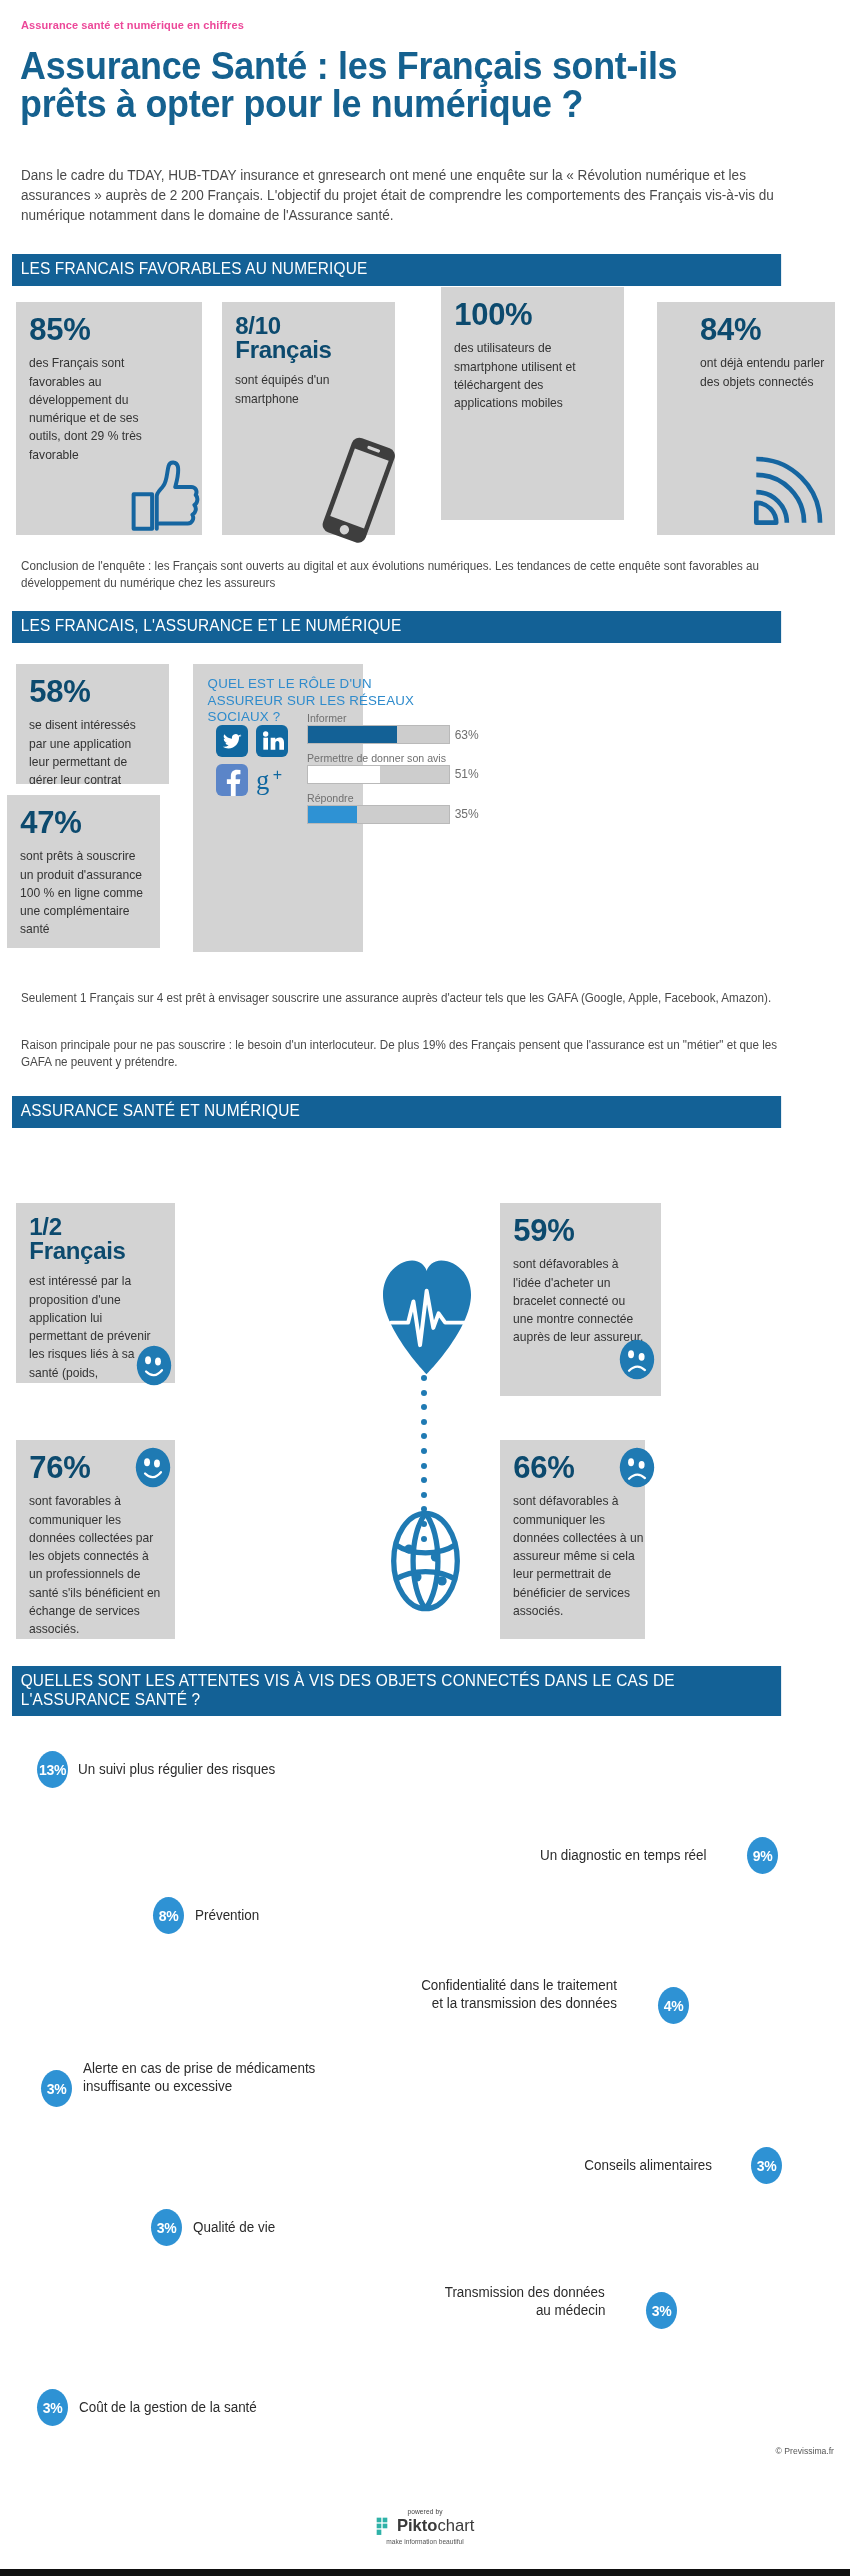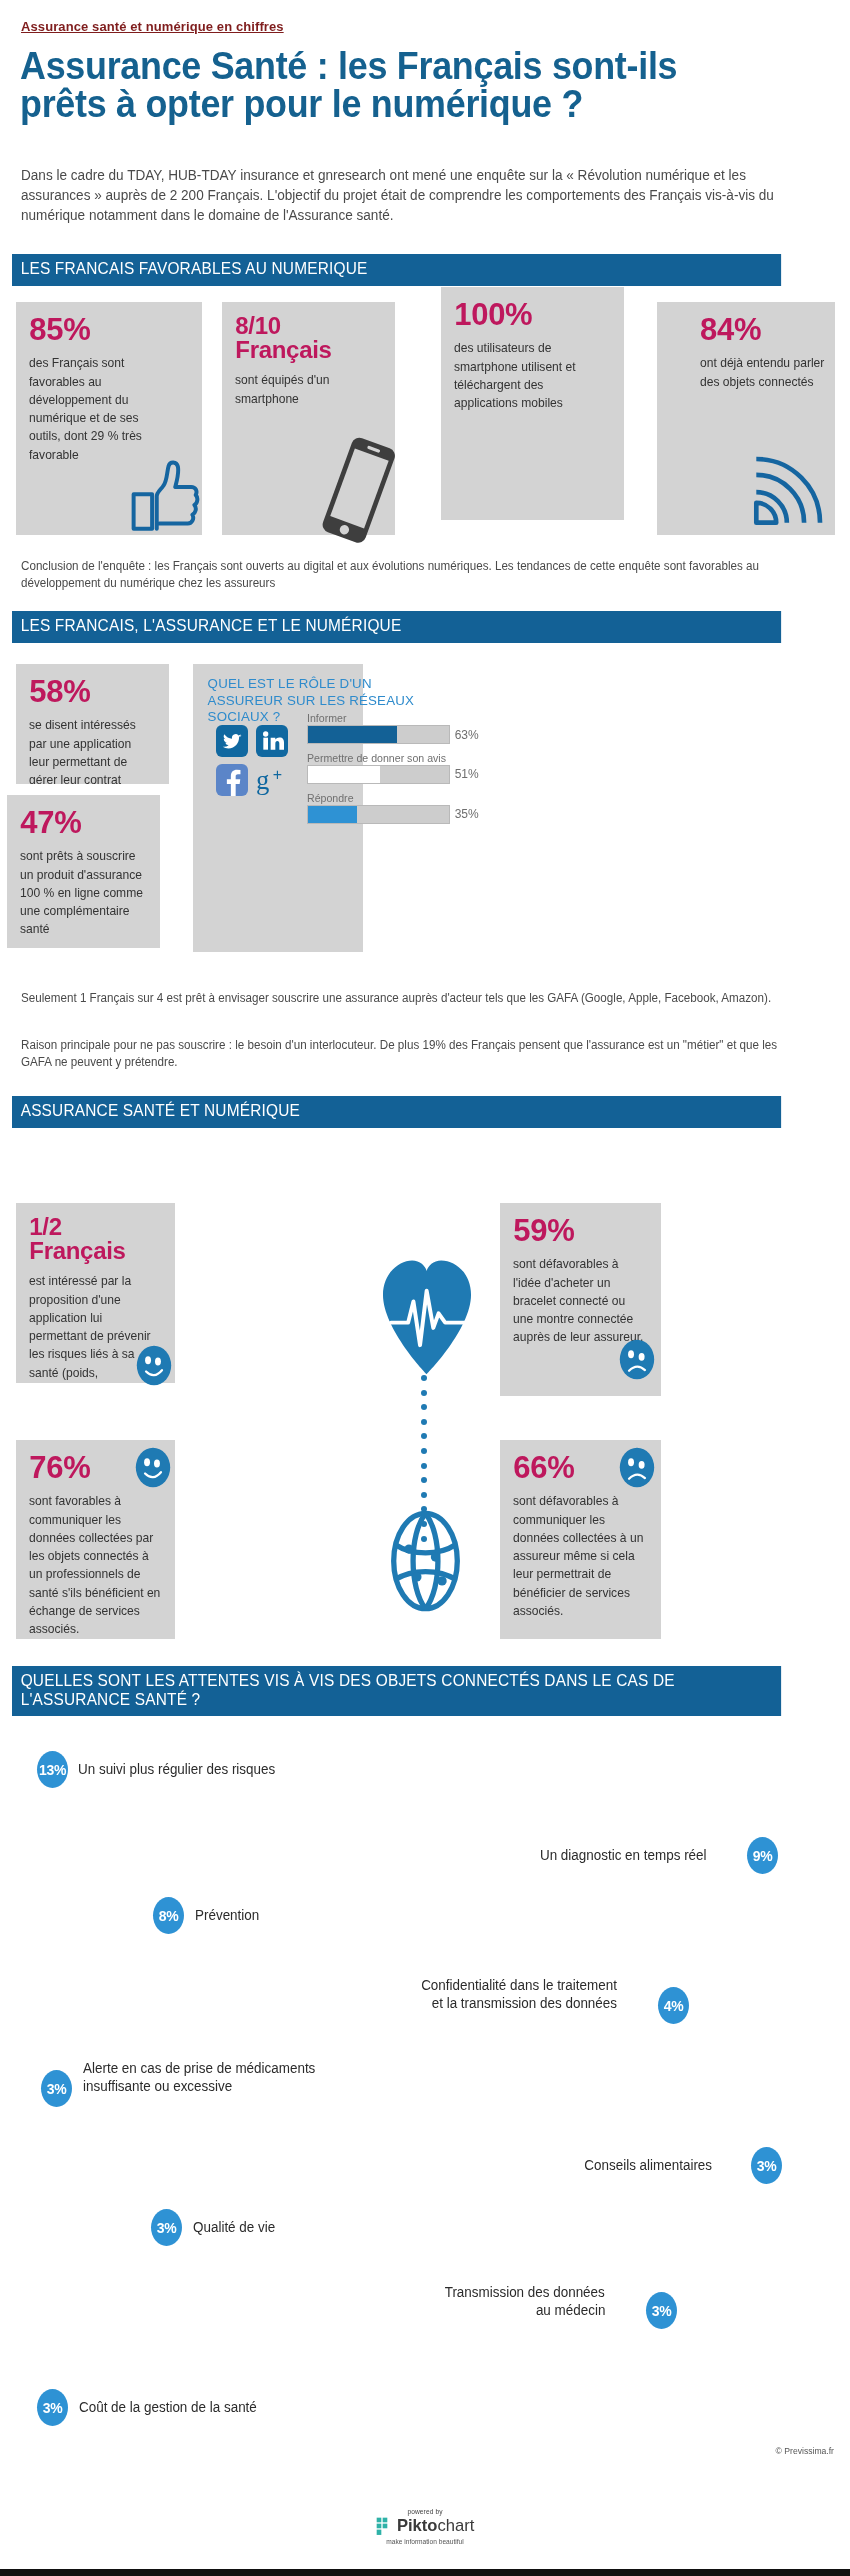--- a/index.html
+++ b/index.html
@@ -10,23 +10,22 @@
     position:relative;
     font-family:"Liberation Sans", sans-serif;
     color:#2b2b2b;
     overflow:hidden;
   }
   .page{position:relative;width:850px;height:2576px;background:#fff;}
 
   
   .kicker{
     position:absolute;left:21px;top:18.6px;
-    font-size:13px;font-weight:bold;letter-spacing:0.1px;
-    color:#7f1d1d;
-    text-decoration:underline;
+    font-size:11px;font-weight:bold;letter-spacing:0.1px;
+    color:#ec4899;
   }
   .headline{
     position:absolute;left:20px;top:47px;width:817px;
     font-size:39px;line-height:.98;font-weight:bold;
     color:#15618f;letter-spacing:-0.3px;
     font-family:"Liberation Sans Narrow","Liberation Sans",sans-serif;
     transform:scaleX(.92);transform-origin:left top;
   }
   .intro{
     position:absolute;left:21px;top:166px;width:812px;
@@ -45,21 +44,21 @@
     font-family:"Liberation Sans Narrow","Liberation Sans",sans-serif;
     transform:scaleX(.93);transform-origin:left top;
   }
 
   
   .card{
     position:absolute;background:#d3d3d3;box-sizing:border-box;
     padding:12px 13.3px;overflow:hidden;
   }
   .big{
-    color:#be185d;font-weight:bold;line-height:1;
+    color:#0c4a6e;font-weight:bold;line-height:1;
     font-family:"Liberation Sans Narrow","Liberation Sans",sans-serif;
     letter-spacing:-0.3px;
   }
   .big.sz1{font-size:31px;}
   .big.sz2{font-size:24px;}
   .cardtext{
     margin-top:9.3px;font-size:12.6px;line-height:1.45;color:#333;
     transform:scaleX(.96);transform-origin:left top;
   }
   .note{
@@ -281,21 +280,21 @@
   </div>
   <div class="face" style="left:135px;top:1447px;">
     <svg width="36" height="41" viewBox="0 0 54 62">
       <ellipse cx="27" cy="31" rx="26" ry="30" fill="#1f7ab3"></ellipse>
       <ellipse cx="18" cy="23" rx="4.5" ry="6" fill="#fff"></ellipse>
       <ellipse cx="33" cy="25" rx="4.5" ry="6" fill="#fff"></ellipse>
       <path d="M15 40 Q27 52 39 38" stroke="#fff" stroke-width="3.5" fill="none" stroke-linecap="round"></path>
     </svg>
   </div>
 
-  <div class="card" style="left:500px;top:1440px;width:161px;height:199px;">
+  <div class="card" style="left:500px;top:1440px;width:145px;height:199px;">
     <div class="big sz1">66%</div>
     <div class="cardtext" style="width:140px;">sont défavorables à communiquer les données collectées à un assureur même si cela leur permettrait de bénéficier de services associés.</div>
   </div>
   <div class="face" style="left:619px;top:1447px;">
     <svg width="36" height="41" viewBox="0 0 54 62">
       <ellipse cx="27" cy="31" rx="26" ry="30" fill="#1f7ab3"></ellipse>
       <ellipse cx="18" cy="23" rx="4.5" ry="6" fill="#fff"></ellipse>
       <ellipse cx="34" cy="27" rx="4.5" ry="6" fill="#fff"></ellipse>
       <path d="M15 48 Q27 36 39 47" stroke="#fff" stroke-width="3.5" fill="none" stroke-linecap="round"></path>
     </svg>

